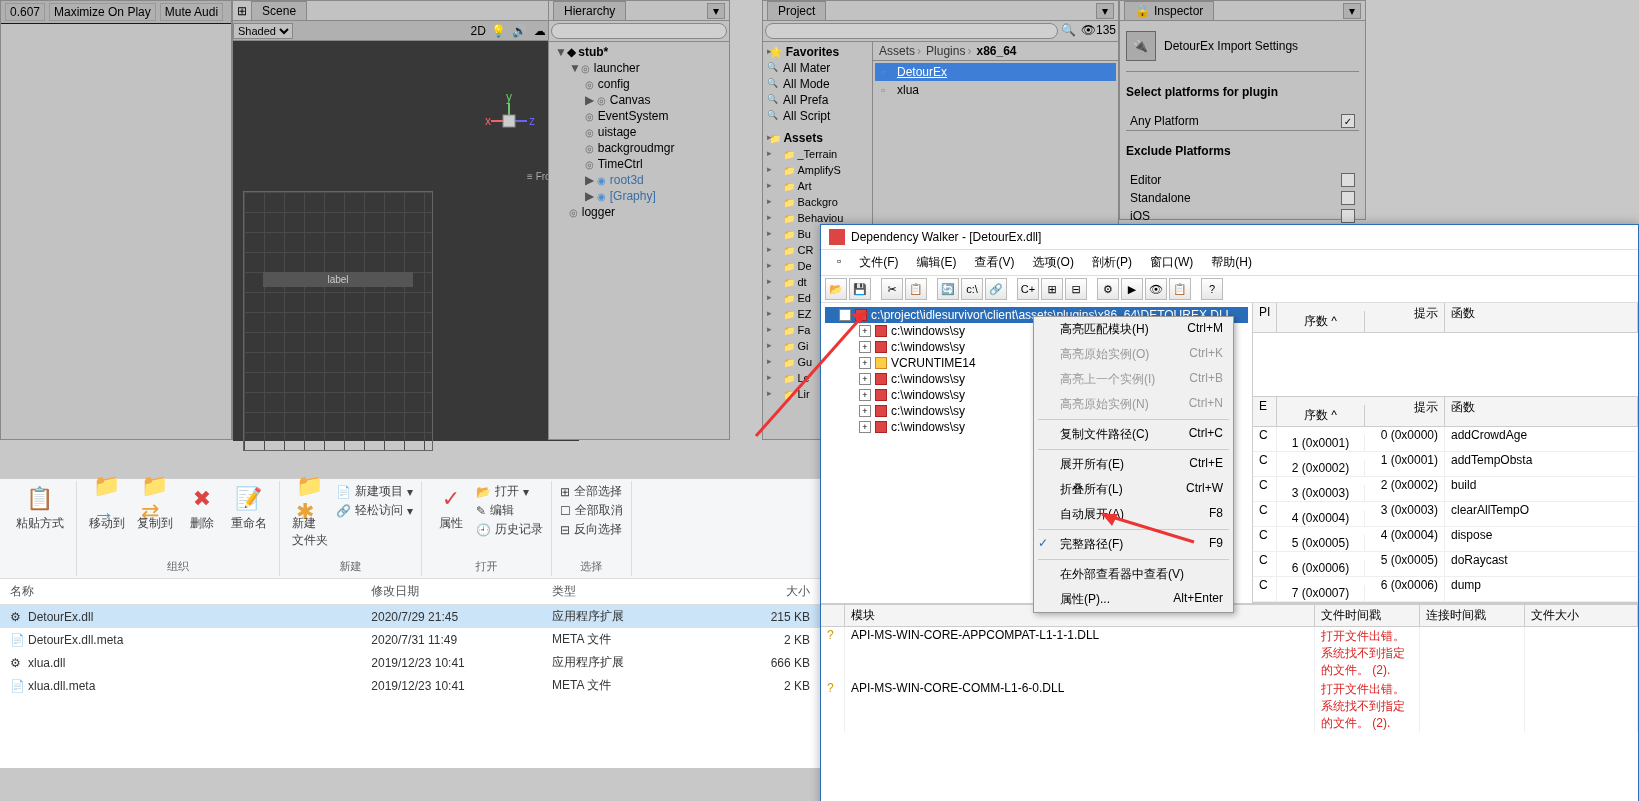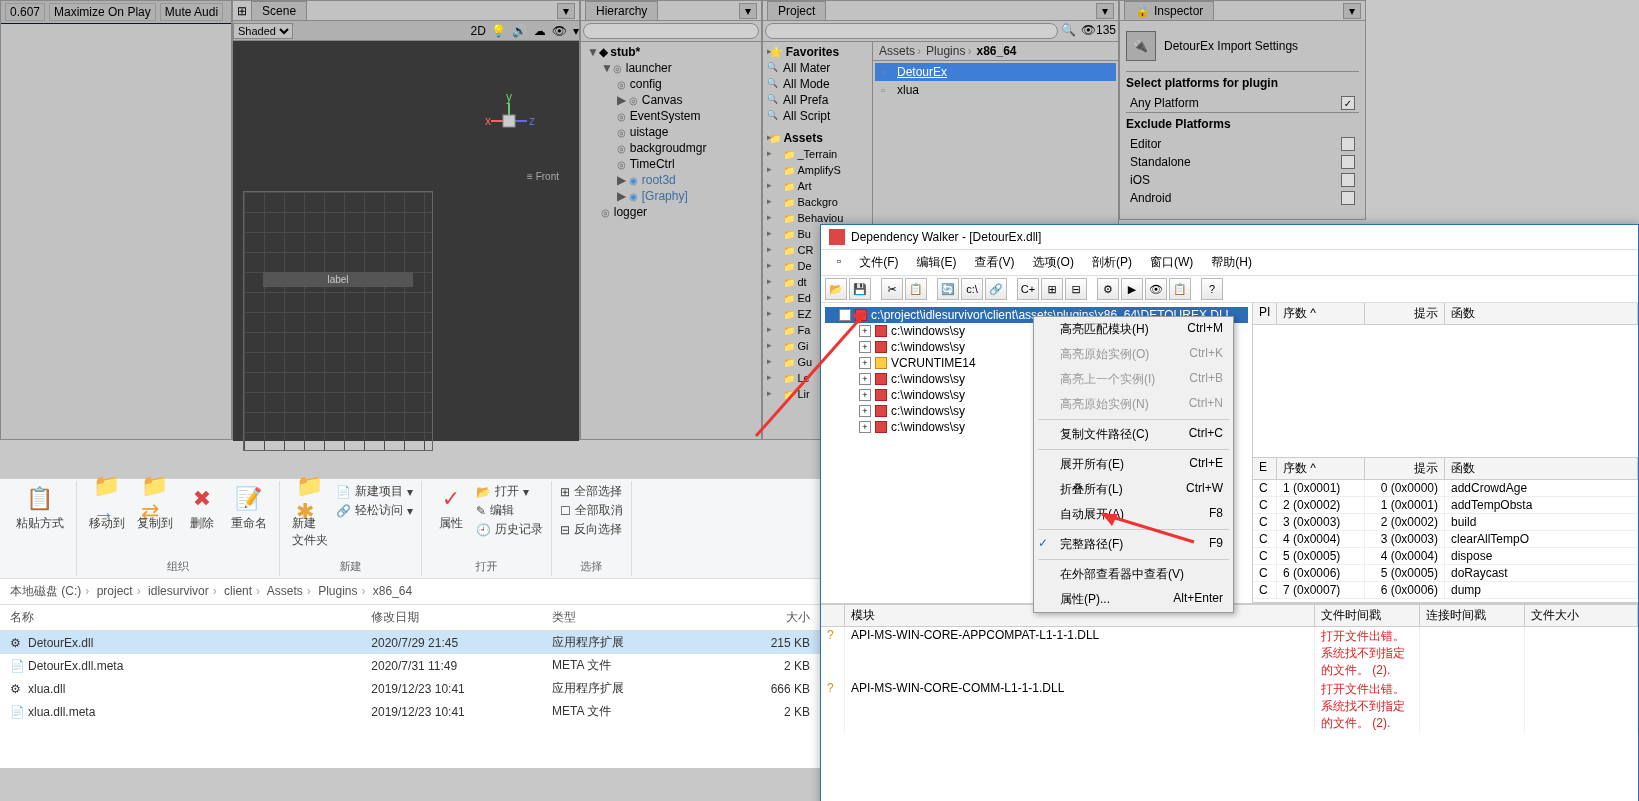--- a/index.html
+++ b/index.html
@@ -25,21 +25,21 @@
 #scene-panel { left: 232px; top: 0; width: 348px; height: 440px; }
 #scene-toolbar { background: #b0b0b0; padding: 2px 0; display: flex; gap: 6px; font-size: 11px; border-bottom:1px solid #888; align-items:center; height:20px;}
 #scene-toolbar select{ font-size:11px; background:#c0c0c0; border:1px solid #888;}
 #scene-viewport { background: #383838; height: 400px; position: relative; }
 .grid-box { position:absolute; left:10px; top:150px; width:190px; height:260px; background:repeating-linear-gradient(#4a4a4a 0 1px, transparent 1px 20px), repeating-linear-gradient(90deg,#4a4a4a 0 1px, transparent 1px 20px); border:1px solid #666;}
 .grid-box .label-bar { background:#555; color:#ccc; font-size:10px; text-align:center; width:150px; margin:80px auto 0; padding:2px;}
 .gizmo { position:absolute; top:50px; right:40px; width:60px; height:60px;}
 .persp { position:absolute; right:20px; top:130px; color:#aaa; font-size:10px;}
 
 
-#hierarchy-panel { left: 580px; top: 0; width: 182px; height: 440px; }
+#hierarchy-panel { left: 548px; top: 0; width: 182px; height: 440px; }
 .search-bar { padding: 2px; border-bottom: 1px solid #888; }
 .search-bar input { width: 100%; border: 1px solid #888; border-radius: 8px; padding: 1px 6px; font-size: 11px; background:#d0d0d0;}
 .tree { padding: 2px; font-size: 12px; }
 .tree-item { padding: 1px 0 1px 4px; display: flex; align-items: center; gap: 2px; cursor: default; }
 .tree .indent1 { padding-left: 18px;} .tree .indent2 { padding-left: 34px;}
 .cube-icon::before { content: "◎"; font-size: 10px; color: #666; margin-right: 2px;}
 .prefab-icon::before { content: "◉"; color: #4a90d0; font-size: 10px; margin-right: 2px;}
 .expander { width:10px; display:inline-block; color:#555; cursor:pointer;}
 .blue { color: #3a6ea5;}
 
@@ -58,21 +58,21 @@
 .file-list { padding: 2px;}
 .file-row { padding: 2px 6px 2px 22px; position:relative; font-size:12px;}
 .file-row.selected { background: #3e7ed6; color: #ffffff; text-decoration: underline;}
 .file-row::before { content:"▫"; position:absolute; left:6px; color:#888;}
 
 
 #inspector-panel { left: 1119px; top: 0; width: 247px; height: 220px; }
 #inspector-body { padding: 6px; }
 .insp-title { display: flex; gap: 8px; align-items: center; padding: 4px 0 10px 0;}
 .insp-icon { width:30px; height:30px; background:#aaa; border:1px solid #666; display:flex; align-items:center; justify-content:center;}
-.section-head { font-weight: bold; padding: 4px 0; border-top:1px solid #888;}
+.section-head { font-weight: bold; padding: 13px 0; border-top:1px solid #888;}
 .prop-row { display: flex; justify-content: space-between; padding: 2px 4px;}
 .checkbox { width: 14px; height: 14px; border: 1px solid #666; background: #ddd; display: inline-flex; align-items: center; justify-content: center; font-size: 10px;}
 
 
 #explorer { position: absolute; left: 0; top: 478px; width: 820px; height: 290px; background: #fff; border-top: 1px solid #ccc;}
 .ribbon { background: #f5f6f7; border-bottom: 1px solid #ddd; height: 100px; display: flex; padding: 2px 4px;}
 .ribbon-group { border-right: 1px solid #ddd; padding: 2px 8px; display: flex; flex-direction: column; align-items:center; font-size:11px; color:#555;}
 .ribbon-group .btns { display: flex; gap: 4px; flex:1;}
 .ribbon-group .label { font-size: 11px; color: #666; padding-top:2px;}
 .rb-btn { display: flex; flex-direction: column; align-items: center; gap: 2px; padding: 2px 4px; font-size: 11px; color:#444; min-width:42px;}
@@ -115,21 +115,21 @@
 .ctx-sep { height: 1px; background: #ccc; margin: 2px 4px;}
 
 
 #dw-right { flex: 1; display: flex; flex-direction: column;}
 .dw-table { border-bottom: 1px solid #ccc;}
 .dw-table-head { display: flex; background: #f4f4f4; border-bottom: 1px solid #ccc; font-size: 12px;}
 .dw-table-head div { padding: 2px 6px; border-right: 1px solid #ccc;}
 .dw-table-body { font-size: 12px;}
 .dw-fn-row { display: flex; border-bottom: 1px solid #eee;}
 .dw-fn-row div { padding: 1px 6px; border-right: 1px solid #eee;}
-.c-icon { width:24px;} .c-ord{width:88px; text-align:left;} .c-hint{width:80px; text-align:right;} .c-fn{flex:1;}
+.c-icon { width:24px;} .c-ord{width:88px; text-align:center;margin-top:8px;} .c-hint{width:80px; text-align:right;} .c-fn{flex:1;}
 
 
 #dw-modules { border-top: 2px solid #ccc; height: 130px; overflow:hidden;}
 .mod-head { display: flex; background: #f4f4f4; font-size: 12px; border-bottom:1px solid #ccc;}
 .mod-head div { padding: 2px 6px; border-right: 1px solid #ccc;}
 .mod-row { display: flex; font-size: 12px;}
 .mod-row div { padding: 1px 6px; border-right:1px solid #f0f0f0;}
 .mod-row .err { color: #d22;}
 .m-icon{width:24px;} .m-mod{width:470px;} .m-ts{width:105px;} .m-lt{width:105px;} .m-sz{flex:1;}
 
@@ -397,29 +397,20 @@
     <div class="ribbon-group">
         <div class="btns">
       <div class="rb-small">
             <div>⊞ <span>全部选择</span></div>
             <div>☐ <span>全部取消</span></div>
             <div>⊟ <span>反向选择</span></div>
           </div>
     </div>
         <div class="label">选择</div>
       </div>
-  </div>
-  <div class="addr-bar">
-    <span>本地磁盘 (C:)</span><span class="sep">›</span>
-    <span>project</span><span class="sep">›</span>
-    <span>idlesurvivor</span><span class="sep">›</span>
-    <span>client</span><span class="sep">›</span>
-    <span>Assets</span><span class="sep">›</span>
-    <span>Plugins</span><span class="sep">›</span>
-    <span>x86_64</span>
   </div>
   <table class="file-table">
     <thead>
         <tr>
       <th style="width:260px">名称</th>
       <th style="width:130px">修改日期</th>
       <th style="width:120px">类型</th>
       <th style="width:80px;text-align:right">大小</th>
     </tr>
       </thead>
@@ -608,21 +599,21 @@
     <div id="dw-mods">
         <div class="mod-row">
           <div class="m-icon" style="color:#c90;">?</div>
           <div class="m-mod">API-MS-WIN-CORE-APPCOMPAT-L1-1-1.DLL</div>
           <div class="m-ts err">打开文件出错。系统找不到指定的文件。 (2).</div>
           <div class="m-lt"></div>
           <div class="m-sz"></div>
         </div>
         <div class="mod-row">
           <div class="m-icon" style="color:#c90;">?</div>
-          <div class="m-mod">API-MS-WIN-CORE-COMM-L1-1-1.DLL</div>
+          <div class="m-mod">API-MS-WIN-CORE-COMM-L1-6-0.DLL</div>
           <div class="m-ts err">打开文件出错。系统找不到指定的文件。 (2).</div>
           <div class="m-lt"></div>
           <div class="m-sz"></div>
         </div>
       </div>
   </div>
 </div>
 
 <div id="ctx-menu">
     <div class="ctx-item">

